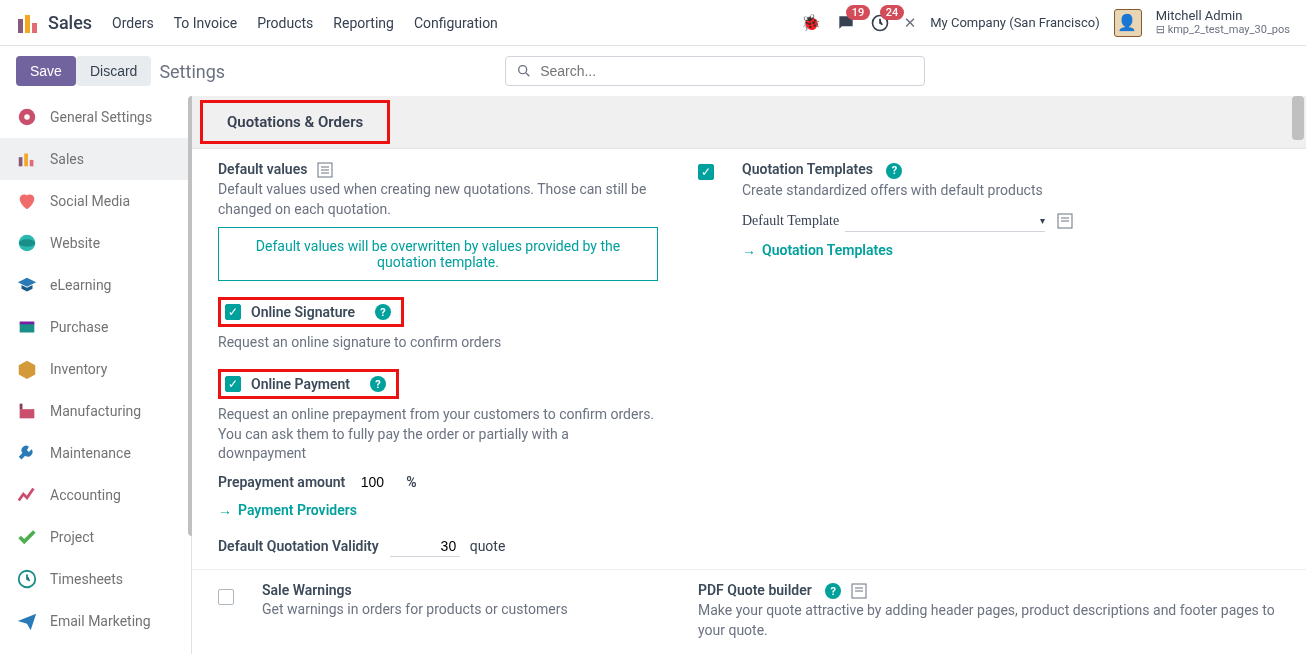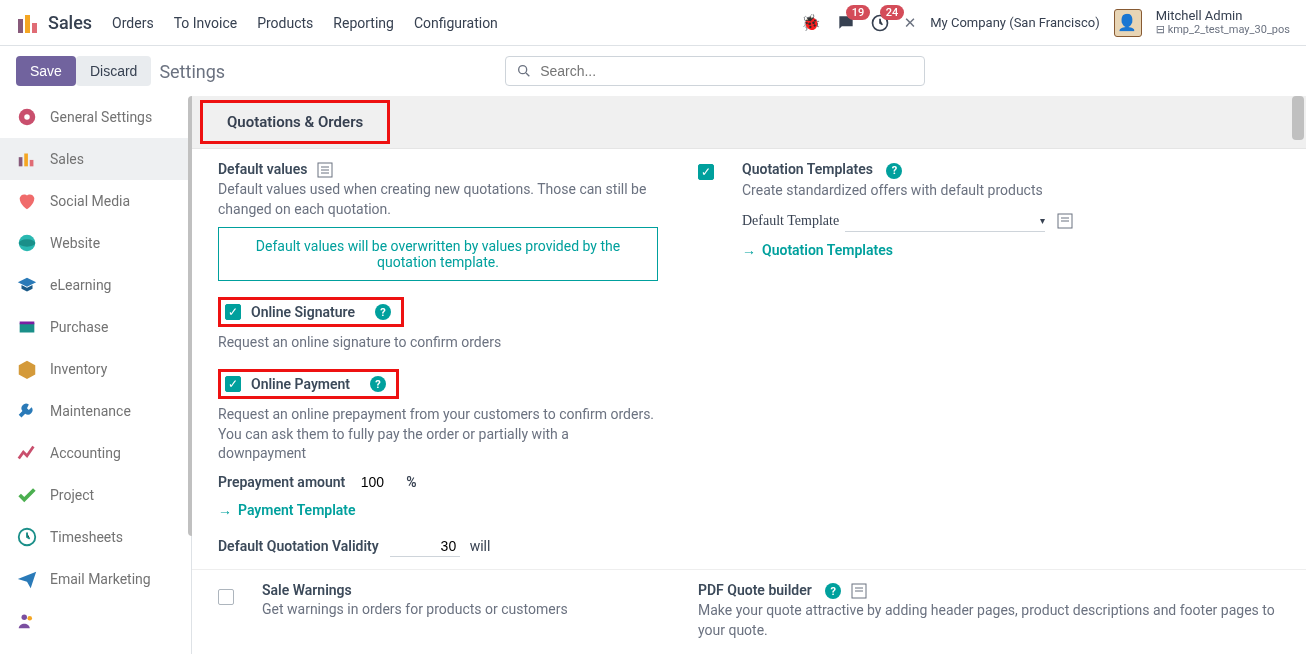--- a/index.html
+++ b/index.html
@@ -200,20 +200,29 @@
           <svg viewBox="0 0 24 24">
             <path fill="#d49a3a" d="M3 8l9-5 9 5v10l-9 5-9-5z"></path>
             <path fill="#b87a2a" d="M12 3v18"></path>
           </svg>
         </span>
       <span class="sidebar-label">Inventory</span>
     </div>
     <div class="sidebar-item">
       <span class="sidebar-icon">
           <svg viewBox="0 0 24 24">
+            <rect x="4" y="10" width="16" height="10" fill="#c94f6d"></rect>
+            <rect x="4" y="4" width="3" height="6" fill="#8a3a4d"></rect>
+          </svg>
+        </span>
+      <span class="sidebar-label">Manufacturing</span>
+    </div>
+    <div class="sidebar-item">
+      <span class="sidebar-icon">
+          <svg viewBox="0 0 24 24">
             <path fill="#2a7ab8" d="M14 5a5 5 0 0 0-7 7l-4 4 3 3 4-4a5 5 0 0 0 7-7l-3 3-2-2z"></path>
           </svg>
         </span>
       <span class="sidebar-label">Maintenance</span>
     </div>
     <div class="sidebar-item">
       <span class="sidebar-icon">
           <svg viewBox="0 0 24 24">
             <path stroke="#c94f6d" stroke-width="3" fill="none" d="M3 18l5-7 4 4 7-10"></path>
           </svg>
@@ -292,27 +301,27 @@
             <span class="ck checked"></span>
             <span class="setting-title">Online Payment</span>
             <span class="help-icon">?</span>
           </div>
           <div class="setting-desc">Request an online prepayment from your customers to confirm orders. You can ask them to fully pay the order or partially with a downpayment</div>
           <div class="field-row">
             <span class="field-label">Prepayment amount</span>
             <input class="field-input" style="width: 40px; text-align: left; border: none;" value="100">
             <span class="field-unit" style="font-weight:600;">%</span>
           </div>
-          <div class="linkrow"><span class="arrow">→</span><span>Payment Template</span></div>
+          <div class="linkrow"><span class="arrow">→</span><span>Payment Providers</span></div>
         </div>
 
         <div class="field-row" style="margin-top:18px;">
           <span class="field-label">Default Quotation Validity</span>
           <input class="field-input" value="30" style="">
-          <span class="field-unit">will</span>
+          <span class="field-unit">quote</span>
         </div>
       </div>
 
       <div class="col-right">
         <div class="setting-row withcb">
           <div class="cb-col"><span class="ck checked"></span></div>
           <div style="flex:1;">
             <span class="setting-title">Quotation Templates</span>
             <span class="help-icon">?</span>
             <div class="setting-desc">Create standardized offers with default products</div>

